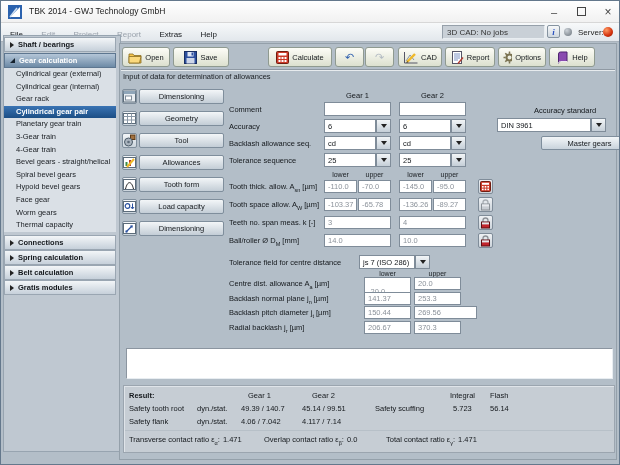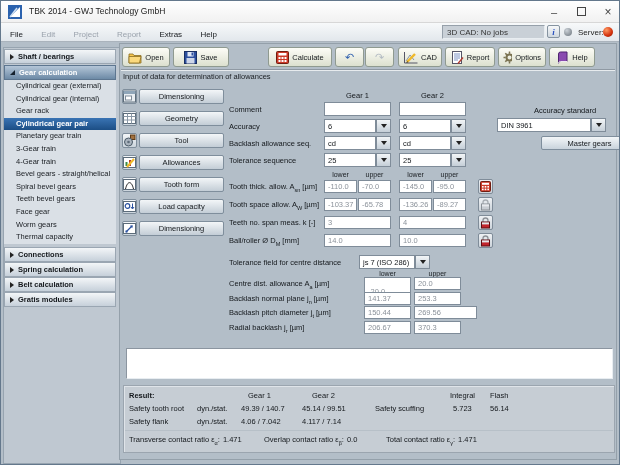--- a/index.html
+++ b/index.html
@@ -14,21 +14,21 @@
   .menubar{left:0;top:22px;width:618px;height:19px;background:linear-gradient(#f7f9fa,#e2e7ec);border-bottom:1px solid #aab3bc;}
   .menu-item{display:inline-block;padding:0 7px;line-height:18px;font-size:8px;color:#16191d;}
   .menu-item.dis{color:#9aa2ac;}
   .cadbox{left:441px;top:2px;width:103px;height:14px;background:#c9d0d7;border:1px solid #96a0aa;border-bottom-color:#e8edf1;border-right-color:#e8edf1;font-size:8px;color:#333;display:flex;align-items:center;padding-left:4px;}
   .ibtn{left:546px;top:2px;width:13px;height:13px;background:linear-gradient(#f6f8fa,#cfd7de);border:1px solid #8593a0;border-radius:2px;font-family:"Liberation Serif",serif;font-style:italic;font-weight:bold;color:#2a52c0;font-size:9px;display:flex;align-items:center;justify-content:center;}
   .led{border-radius:50%;}
   .led-idle{left:563px;top:5px;width:8px;height:8px;background:radial-gradient(circle at 35% 30%,#ccd2d8,#878f97 70%);}
   .led-server{left:602px;top:4px;width:10px;height:10px;background:radial-gradient(circle at 35% 30%,#ff9a62,#d22f0c 60%,#861b02);}
   .server-label{left:577px;top:5px;font-size:8px;color:#222;}
   
-  .sidebar{left:2px;top:46px;width:118px;height:417px;background:#bfc8d1;border:1px solid #97a4b0;}
+  .sidebar{left:2px;top:34px;width:118px;height:417px;background:#bfc8d1;border:1px solid #97a4b0;}
   .shdr{left:0;width:112px;height:15px;background:linear-gradient(#f3f6f8,#c6d0da);border:1px solid #9aa6b2;display:flex;align-items:center;padding-left:5px;font-size:7.5px;font-weight:bold;color:#14181c;gap:4px;}
   .shdr.active{background:linear-gradient(#b4c6d8,#6d8aa6);color:#fff;border-color:#5d7690;}
   .sitems{left:0;top:32px;width:112px;height:164px;background:#dae0e6;}
   .sitem{height:12.6px;line-height:12.6px;font-size:7.5px;color:#1a1e23;padding-left:12px;white-space:nowrap;overflow:hidden;}
   .sitem.sel{background:linear-gradient(#3a74b4,#1c4e85);color:#fff;font-weight:bold;}
   .tri-r{width:0;height:0;border-top:3px solid transparent;border-bottom:3px solid transparent;border-left:4px solid #222;flex:none;}
   .tri-e{width:0;height:0;border-left:5px solid transparent;border-bottom:5px solid #16222e;flex:none;}
   
   .mainpanel{left:118px;top:42px;width:498px;height:417px;background:#b3bec8;border:1px solid #94a0aa;}
   .tbtn{top:46px;height:20px;background:linear-gradient(#fdfdf7,#dce0cf);border:1px solid #8f9a90;border-radius:3px;display:flex;align-items:center;justify-content:center;gap:3px;font-size:7.5px;color:#14181c;padding:0 4px;}
@@ -102,21 +102,21 @@
     <div class="abs sitems">
       <div class="sitem">Cylindrical gear (external)</div>
       <div class="sitem">Cylindrical gear (internal)</div>
       <div class="sitem">Gear rack</div>
       <div class="sitem sel">Cylindrical gear pair</div>
       <div class="sitem">Planetary gear train</div>
       <div class="sitem">3-Gear train</div>
       <div class="sitem">4-Gear train</div>
       <div class="sitem">Bevel gears - straight/helical</div>
       <div class="sitem">Spiral bevel gears</div>
-      <div class="sitem">Teeth bevel gears</div>
+      <div class="sitem">Hypoid bevel gears</div>
       <div class="sitem">Face gear</div>
       <div class="sitem">Worm gears</div>
       <div class="sitem">Thermal capacity</div>
     </div>
     <div class="abs shdr" style="top:199px;">
       <span class="tri-r"></span>
       <span>Connections</span>
     </div>
     <div class="abs shdr" style="top:214px;">
       <span class="tri-r"></span>

